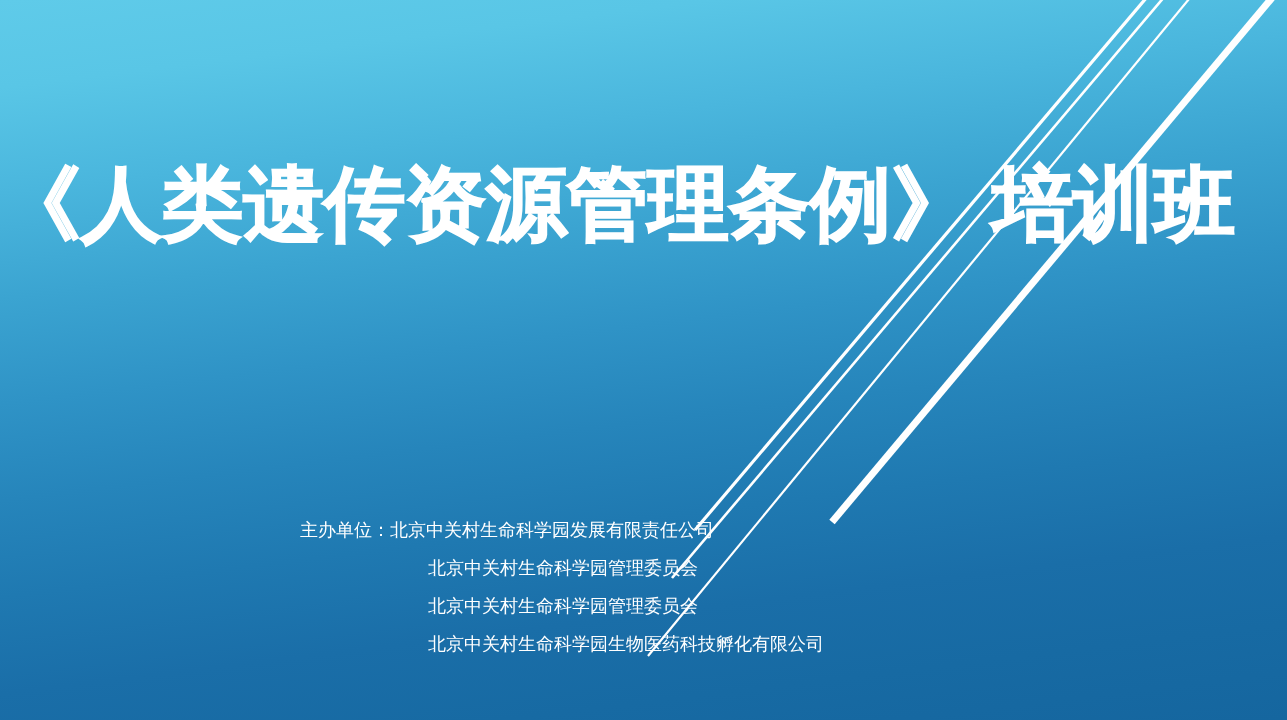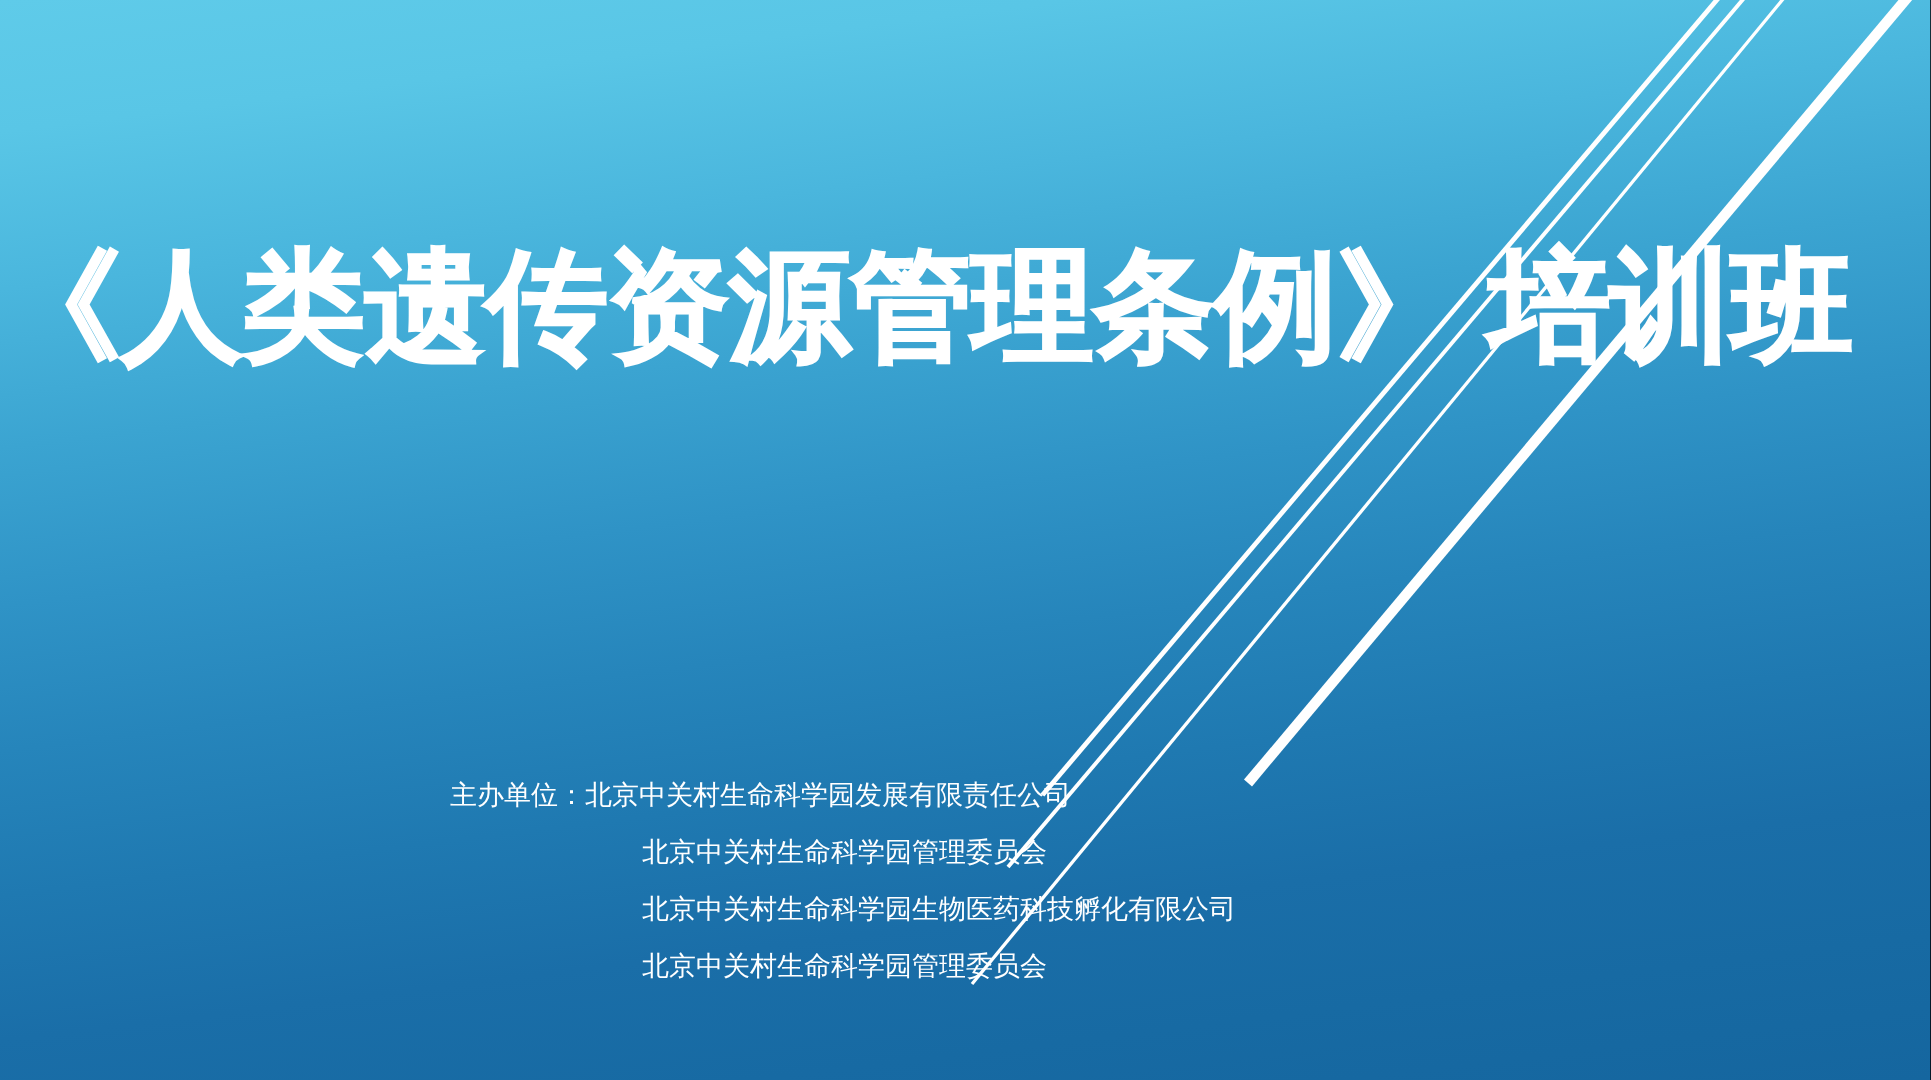--- a/index.html
+++ b/index.html
@@ -106,17 +106,17 @@
       <line x1="1287" y1="-120" x2="648" y2="656" stroke-width="2.2"></line>
     </g>
   </svg>
 
   <div class="title">《人类遗传资源管理条例》 培训班</div>
 
 
   <div class="credits">
     <span class="line">主办单位：北京中关村生命科学园发展有限责任公司</span>
     <span class="line indent">北京中关村生命科学园管理委员会</span>
+    <span class="line indent">北京中关村生命科学园管理委员会</span>
     <span class="line indent">北京中关村生命科学园生物医药科技孵化有限公司</span>
-    <span class="line indent">北京中关村生命科学园管理委员会</span>
   </div>
 
 </div>
 
 </body></html>

